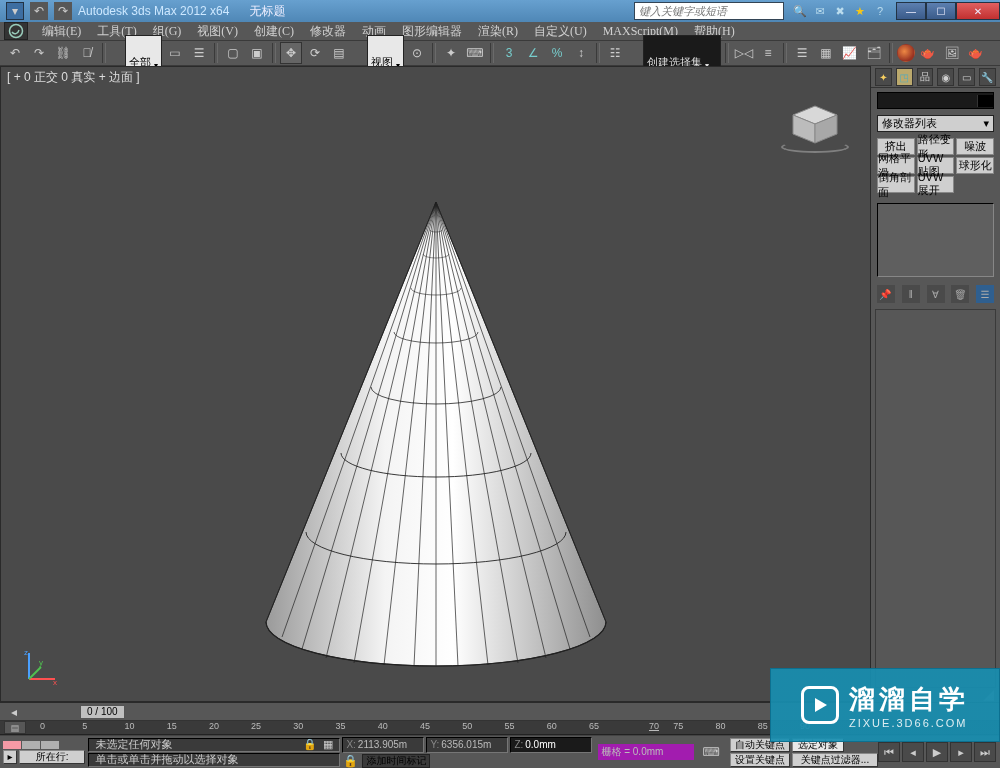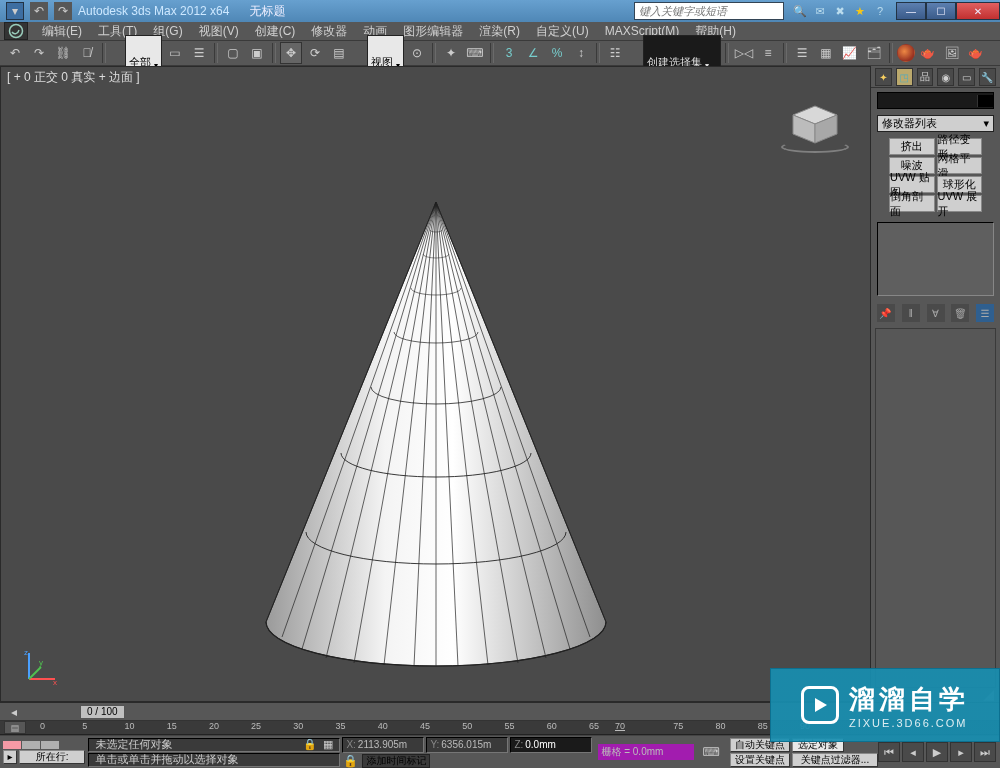--- a/index.html
+++ b/index.html
@@ -33,21 +33,21 @@
   .winbtn { width:30px; height:18px; background:linear-gradient(#5c7fb0,#3a5b8a); border:1px solid #234; display:inline-flex; align-items:center; justify-content:center; color:#eef; font-size:10px;}
   .winbtn.close { background:linear-gradient(#e06060,#c23030); width:44px;}
 
   
   .menubar {
     height: 19px; background:#575757;
     display:flex; align-items:center; gap:0px;
     padding-left:4px; border-bottom:1px solid #3a3a3a;
   }
   .logo-btn { width:24px; height:18px; background:#343434; border:1px solid #222; display:inline-flex; align-items:center; justify-content:center; color:#9ac; font-size:11px; margin-right:6px;}
-  .menubar .menuitem { padding:2px 8px; color:#d0d0d0; font-size:12px; white-space:nowrap;}
+  .menubar .menuitem { padding:2px 8px; color:#d0d0d0; font-size:12px; white-space:nowrap;font-family:Liberation Serif, serif;}
 
   
   .maintool {
     height: 25px; background:#575757;
     border-bottom:1px solid #3a3a3a;
     display:flex; align-items:center; padding:0 4px; gap:2px;
   }
   .tbtn {
     width:22px; height:22px; background:#575757;
     border:1px solid transparent; display:inline-flex; align-items:center; justify-content:center;
@@ -85,21 +85,21 @@
   .cmdpanel {
     width:130px; background:#575757; border-left:1px solid #2a2a2a;
     display:flex; flex-direction:column;
   }
   .cmd-tabs { display:flex; height:22px; border-bottom:1px solid #333; padding:2px 4px; gap:4px;}
   .cmd-tabs .ctab { width:18px; height:18px; background:#4a4a4a; border:1px solid #333; display:inline-flex; align-items:center; justify-content:center; font-size:10px;}
   .cmd-tabs .ctab.active { background:#bba96d;}
   .cmd-field { margin:4px 6px; height:17px; background:#1a1a1a; border:1px solid #000; display:flex; align-items:center;}
   .cmd-field .caret { width:16px; text-align:center; color:#aaa;}
   .cmd-drop { margin:2px 6px; height:17px; background:#cfcfcf; color:#000; border:1px solid #222; display:flex; align-items:center; padding:0 4px; justify-content:space-between; font-size:11px;}
-  .mod-grid { margin:4px 18px; display:grid; grid-template-columns:1fr 1fr; gap:2px;}
+  .mod-grid { margin:4px 6px; display:grid; grid-template-columns:1fr 1fr 1fr; gap:2px;}
   .mod-grid .mbtn { height:17px; background:#cfcfcf; color:#000; border:1px solid #888; font-size:11px; display:flex; align-items:center; justify-content:center;}
   .stack-area { margin:6px 6px; height:74px; background:#5f5f5f; border:1px inset #333;}
   .stack-icons { margin:2px 6px; display:flex; justify-content:space-between; align-items:center;}
   .stack-icons .sic { width:18px; height:18px; background:#4a4a4a; display:inline-flex; align-items:center; justify-content:center; font-size:10px; color:#aaa;}
   .rollout-area { flex:1; margin:4px 4px 4px 4px; background:#575757; border:1px solid #3a3a3a;}
 
   
   .trackarea {
     position:absolute; left:0; right:0; bottom:0; height:66px;
     background:#575757; border-top:1px solid #2a2a2a;
@@ -358,21 +358,21 @@
       <span class="tick" style="left: 208.889px;">20</span>
       <span class="tick" style="left: 251.111px;">25</span>
       <span class="tick" style="left: 293.333px;">30</span>
       <span class="tick" style="left: 335.556px;">35</span>
       <span class="tick" style="left: 377.778px;">40</span>
       <span class="tick" style="left: 420px;">45</span>
       <span class="tick" style="left: 462.222px;">50</span>
       <span class="tick" style="left: 504.444px;">55</span>
       <span class="tick" style="left: 546.667px;">60</span>
       <span class="tick" style="left: 588.889px;">65</span>
-      <span class="tick" style="left: 615px; text-decoration: underline;">70</span>
+      <span class="tick" style="left: 649px; text-decoration: underline;">70</span>
       <span class="tick" style="left: 673.333px;">75</span>
       <span class="tick" style="left: 715.556px;">80</span>
       <span class="tick" style="left: 757.778px;">85</span>
       <span class="tick" style="left: 800px;">90</span>
     </div>
   <div class="status-row">
     <div class="status-left">
       <div class="colorswatch">
         <span style="background:#f59aa5"></span>
           <span style="background:#b0b0b0"></span>

